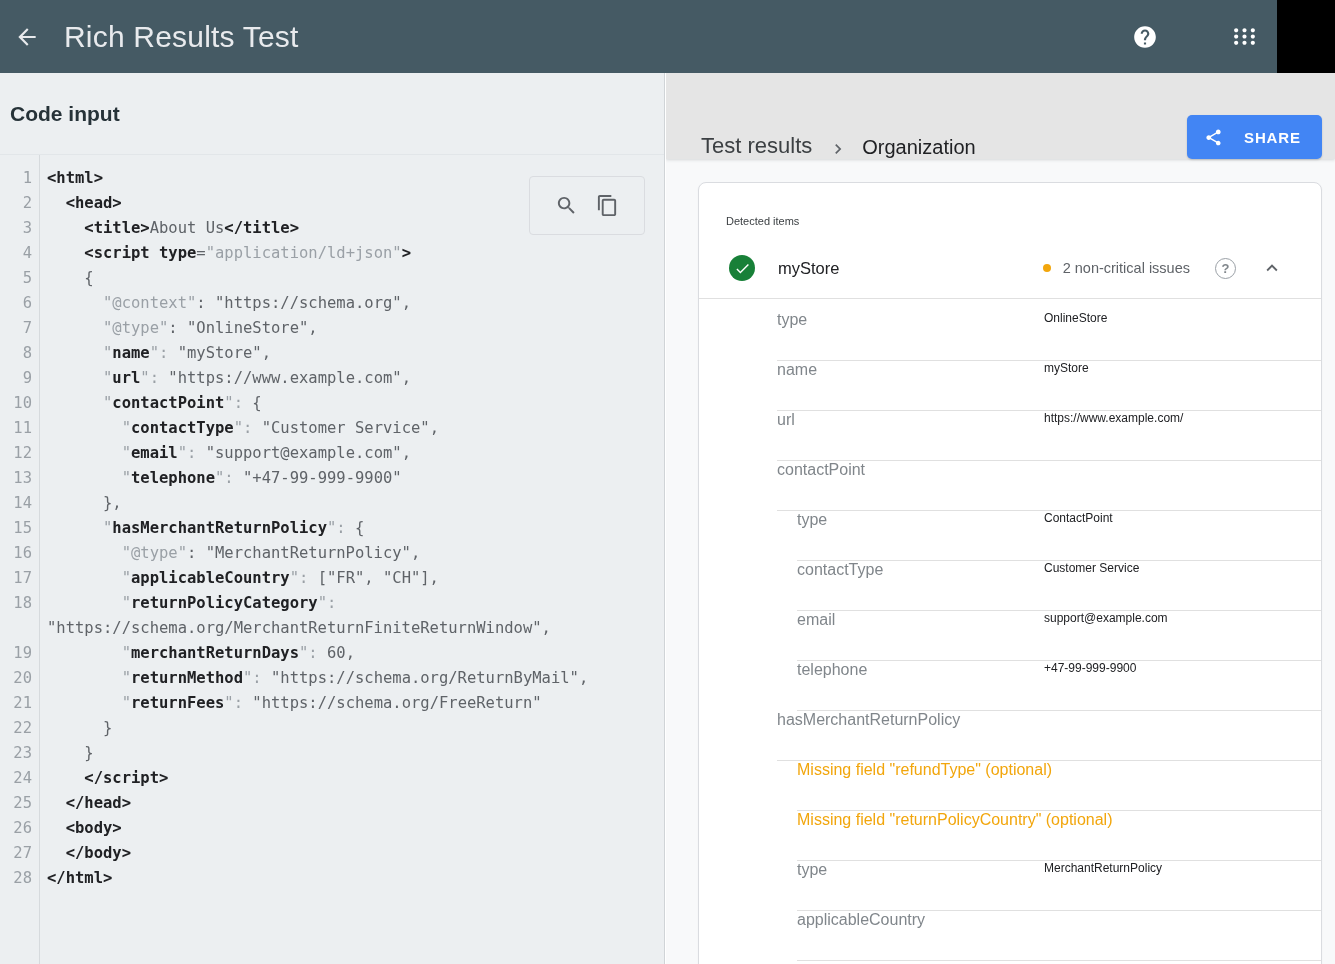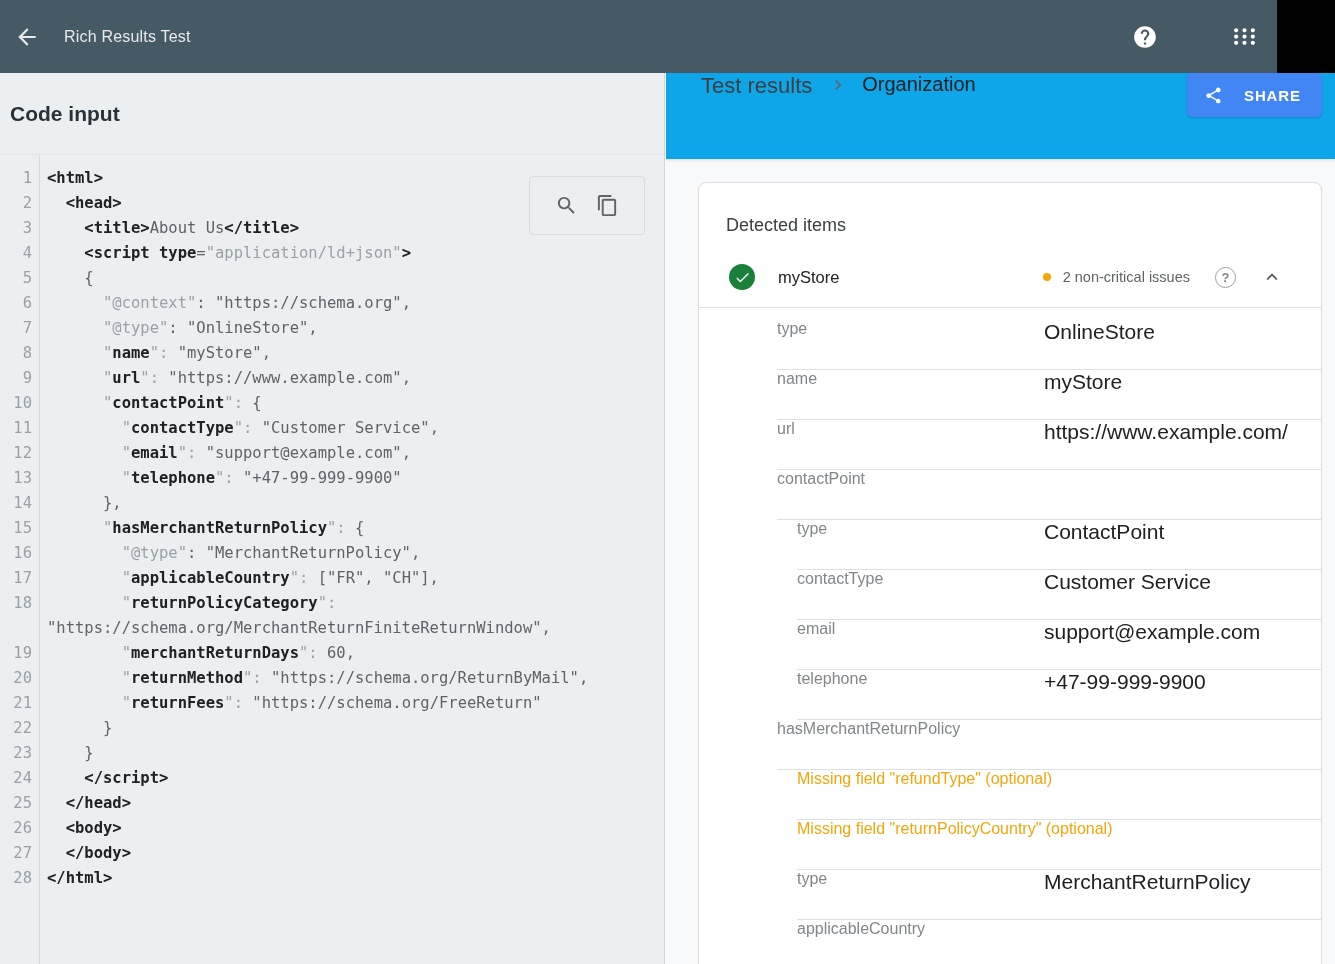--- a/index.html
+++ b/index.html
@@ -7,21 +7,21 @@
     --panel-bg:#eceff1; --divider:#e0e0e0; --key-gray:#80868b; --ink:#202124; --mid:#5f6368;
   }
   *{box-sizing:border-box;margin:0;padding:0}
   html,body{width:1335px;height:964px;overflow:hidden}
   body{position:relative;font-family:"Liberation Sans",sans-serif;background:#fff}
 
   
   .topbar{position:absolute;top:0;left:0;width:1335px;height:73px;background:var(--topbar-bg);
     display:flex;align-items:center;z-index:10}
   .back-btn{margin-left:14px;width:26px;height:26px;color:#e8eaed;cursor:pointer;flex:0 0 auto}
-  .app-title{margin-left:24px;font-size:16px;color:#e8eaed;letter-spacing:.2px;font-weight:400}
+  .app-title{margin-left:24px;font-size:30px;color:#e8eaed;letter-spacing:.2px;font-weight:400}
   .topbar-spacer{flex:1}
   .help-btn{width:26px;height:26px;margin-right:74px;color:#fff;cursor:pointer}
   .apps-btn{width:25px;height:25px;margin-right:20px;color:#fff;cursor:pointer}
   .profile-box{width:58px;height:73px;background:#000}
 
   
   .left-panel{position:absolute;top:73px;left:0;width:665px;height:891px;background:var(--panel-bg);
     border-right:1px solid #d0d4d7}
   .code-header{height:82px;display:flex;align-items:center;padding-left:10px;border-bottom:1px solid #e2e6e9}
   .code-title{font-size:21px;font-weight:700;color:#263238}
@@ -33,54 +33,54 @@
   .code-line{padding-left:8px;white-space:pre-wrap;color:var(--mid)}
   .seg-b{color:var(--ink);font-weight:700}
   .seg-m{color:var(--mid)}
   .seg-l{color:#9aa0a6}
   .code-toolbar{position:absolute;top:21px;right:19px;width:116px;height:59px;border:1px solid #dadce0;
     border-radius:4px;display:flex;align-items:center;justify-content:center;gap:18px;background:transparent}
   .tool-icon{width:23px;height:23px;color:#5f6368;cursor:pointer}
 
   
   .right-panel{position:absolute;top:73px;left:666px;width:669px;height:891px;background:#f8f9fa;overflow:hidden}
-  .results-header{position:relative;z-index:2;height:86px;background:#0ea5e9;display:flex;align-items:flex-start;
+  .results-header{position:relative;z-index:2;height:86px;background:#e5e5e5;display:flex;align-items:flex-end;
     padding:0 13px 0 35px;box-shadow:0 1px 3px rgba(60,64,67,.18)}
   .crumb-parent{font-size:22px;color:#3c4043;cursor:pointer}
   .crumb-chevron{width:20px;height:20px;color:#5f6368;margin:2px 14px 0 16px}
   .crumb-current{font-size:20px;color:var(--ink)}
   .header-spacer{flex:1}
   .share-btn{height:44px;padding:0 21px 0 17px;background:var(--accent);border:none;border-radius:5px;
     display:flex;align-items:center;gap:21px;color:#fff;font-family:"Liberation Sans",sans-serif;
     font-size:15px;font-weight:600;letter-spacing:.9px;cursor:pointer;box-shadow:0 1px 2px rgba(0,0,0,.18)}
   .share-icon{width:19px;height:19px}
 
   .card{margin:23px 13px 0 32px;background:#fff;border:1px solid #dadce0;border-radius:8px;height:1100px;
     box-shadow:0 1px 2px rgba(60,64,67,.06)}
-  .detected-label{padding:32px 0 0 27px;font-size:18px;color:#3c4043}
+  .detected-label{padding:32px 0 0 27px;font-size:11px;color:#3c4043}
   .item-row{height:61px;margin-top:11px;display:flex;align-items:center;padding:0 38px 0 30px;
     border-bottom:1px solid var(--divider)}
   .check-badge{width:26px;height:26px;border-radius:50%;background:var(--green);display:flex;
     align-items:center;justify-content:center;flex:0 0 auto}
   .check-badge svg{width:17px;height:17px;color:#fff}
   .item-name{margin-left:23px;font-size:16.5px;color:var(--ink)}
   .issue-dot{width:8px;height:8px;border-radius:50%;background:var(--amber);flex:0 0 auto}
   .issues-text{margin-left:12px;font-size:14.5px;color:var(--mid)}
   .help-outline{margin-left:25px;width:21px;height:21px;border:1.6px solid #9aa0a6;border-radius:50%;
     color:#80868b;font-size:13px;font-weight:700;display:flex;align-items:center;justify-content:center;cursor:pointer}
   .collapse-btn{margin-left:25px;width:22px;height:22px;color:#5f6368;cursor:pointer}
 
   .props{padding-top:12px}
   .prop-row{position:relative;height:50px;display:flex;align-items:flex-start;padding-left:78px}
   .prop-row::after{content:'';position:absolute;left:78px;right:0;bottom:0;height:1px;background:var(--divider)}
   .prop-row.nested{padding-left:98px}
   .prop-row.nested::after{left:98px}
   .prop-key{width:267px;flex:0 0 auto;font-size:16px;color:var(--key-gray)}
   .nested .prop-key{width:247px}
-  .prop-value{font-size:21px;color:var(--ink)}
+  .prop-value{font-size:12px;color:var(--ink)}
   .warning-text{font-size:16px;color:var(--amber)}
 </style>
 </head>
 <body>
 
 <header class="topbar">
   <span class="back-btn">
     <svg viewBox="0 0 24 24" fill="currentColor">
         <path d="M20 11H7.8l5.6-5.6L12 4l-8 8 8 8 1.4-1.4L7.8 13H20v-2z"></path>
       </svg>

